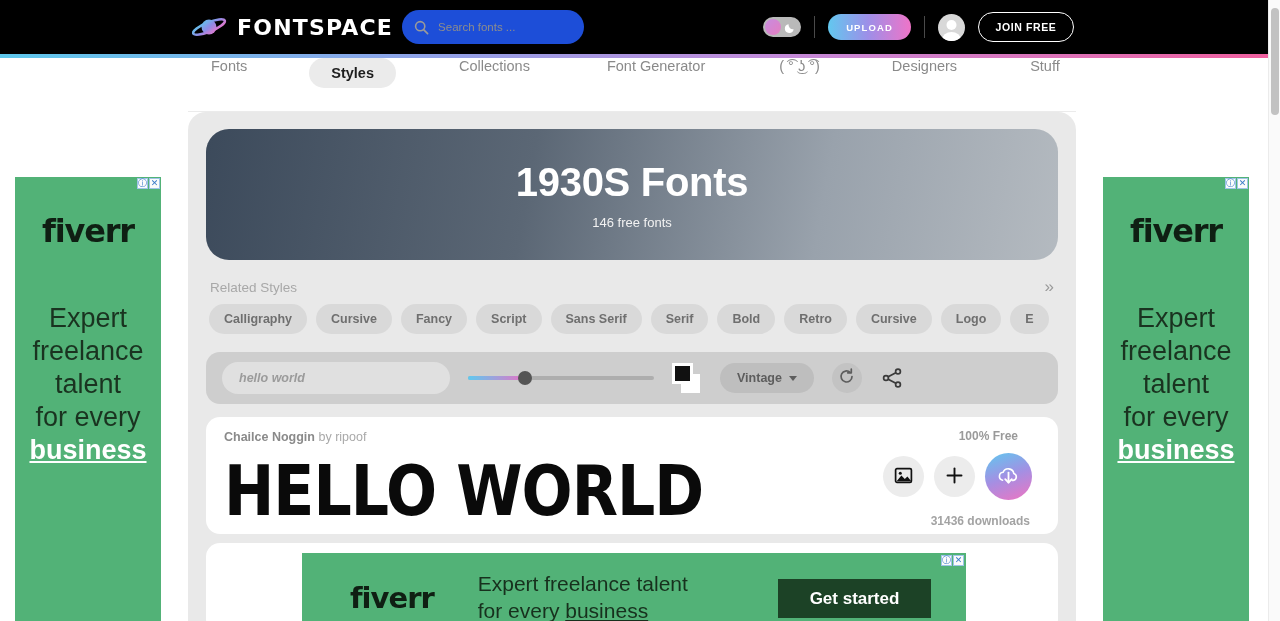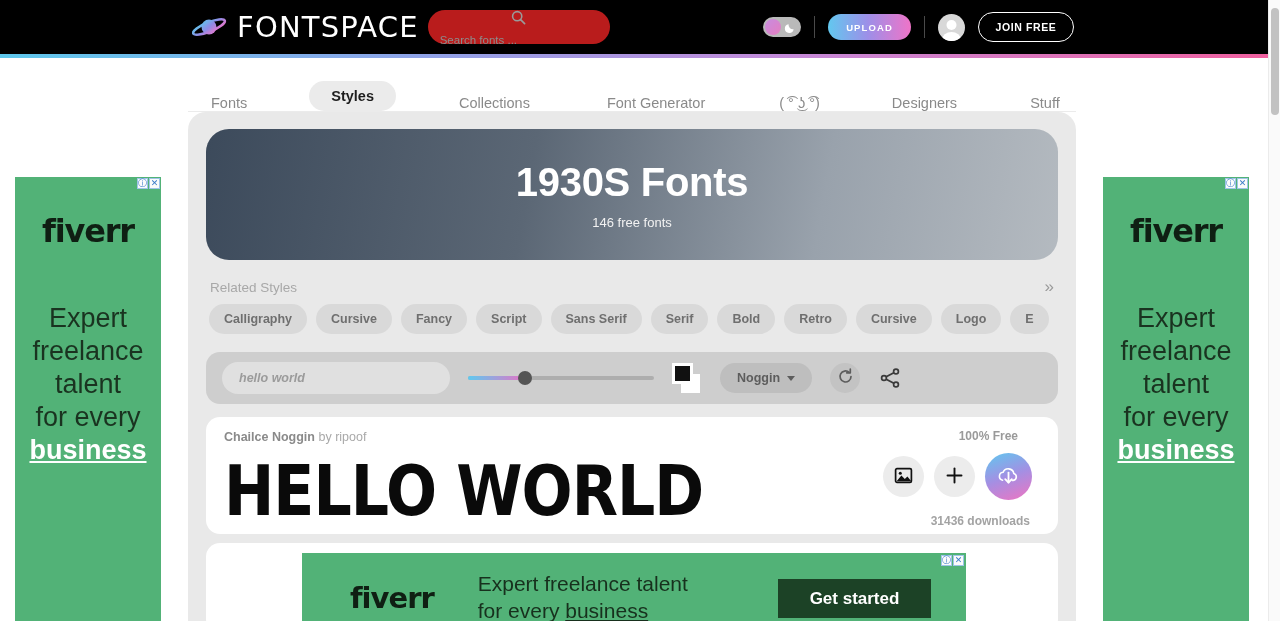--- a/index.html
+++ b/index.html
@@ -27,32 +27,32 @@
     display: flex; align-items: center;
     z-index: 30;
   }
   .brand {
     display: flex; align-items: center; gap: 9px;
     margin-left: 192px;
   }
   .planet-icon { width: 36px; height: 26px; display: block; }
   .brand-word {
     color: #ffffff;
-    font-size: 29px;
-    font-weight: 400;
+    font-size: 22px;
+    font-weight: 700;
     letter-spacing: 1.2px;
     font-family: "DejaVu Sans", sans-serif;
   }
   .search-wrap {
     margin-left: 9px;
     width: 182px; height: 34px;
-    background: #b91c1c;
+    background: #1d4ed8;
     border-radius: 17px;
     display: flex; align-items: center;
-    padding: 0 12px; gap: 9px; flex-direction: column;
+    padding: 0 12px; gap: 9px;
   }
   .search-ic { width: 15px; height: 15px; flex: 0 0 auto; }
   .search-input {
     background: transparent; border: 0; outline: none;
     color: #cfcfcf; font-size: 11.5px;
     font-family: "Liberation Sans", sans-serif;
     width: 100%;
   }
   .search-input::placeholder { color: #8d8d8d; }
 
@@ -101,21 +101,21 @@
     position: absolute; left: 0; top: 54px;
     width: 1268px; height: 4px;
     background: linear-gradient(90deg,#5ec8ec 0%,#8fa3e8 33%,#c48ad9 62%,#f0609f 100%);
     z-index: 29;
   }
 
   
   .navbar {
     position: absolute; left: 188px; top: 58px;
     width: 888px; height: 54px;
-    display: flex; align-items: flex-end;
+    display: flex; align-items: flex-start;
     border-bottom: 1px solid #ebebeb;
     z-index: 20;
   }
   .nav-item {
     font-size: 14.5px; color: #8a8a8a;
     cursor: pointer; white-space: nowrap;
     font-family: "Liberation Sans", sans-serif;
   }
   .nav-item.active {
     color: #1d1d1d; font-weight: 700;
@@ -466,21 +466,21 @@
 
       <div class="swatch">
         <span class="swatch-back"></span>
         <span class="swatch-front">
             <i></i>
           </span>
       </div>
 
 
       <button class="sort-btn">
-        <span>Noggin</span>
+        <span>Vintage</span>
         <span class="caret"></span>
       </button>
 
       <button class="refresh-btn">
         <span>
           <svg width="17" height="17" viewBox="0 0 17 17">
             <path d="M14 8.5a5.5 5.5 0 1 1-1.8-4.1" fill="none" stroke="#5d5d5d" stroke-width="1.7" stroke-linecap="round"></path>
             <path d="M13.3 1.2v3.6h-3.6" fill="none" stroke="#5d5d5d" stroke-width="1.7" stroke-linecap="round" stroke-linejoin="round"></path>
           </svg>
         </span>

